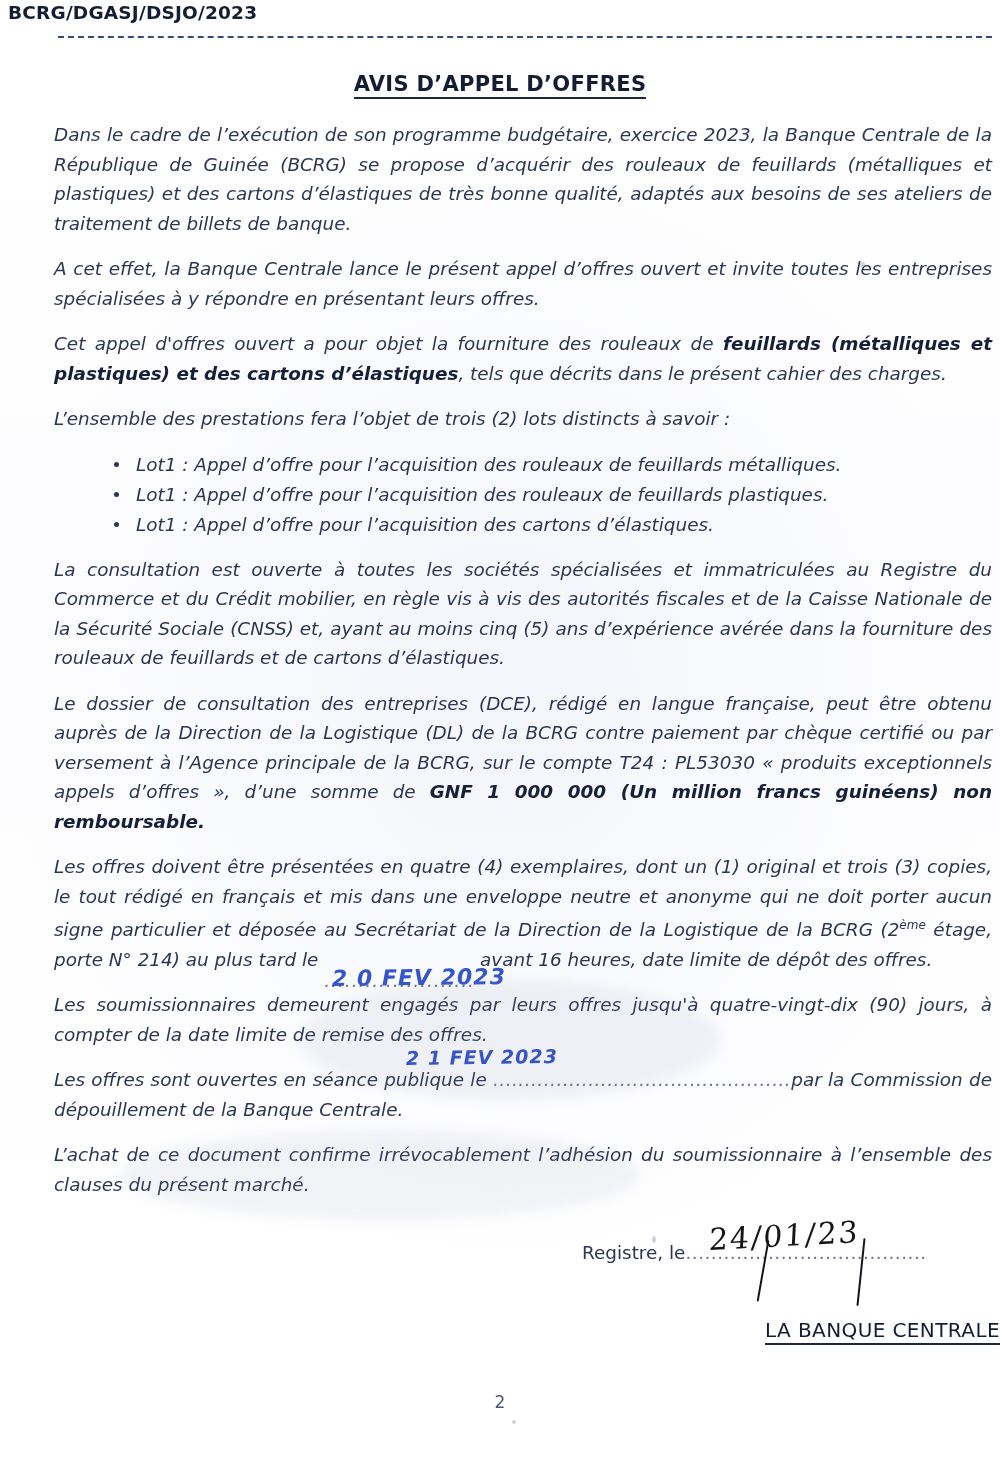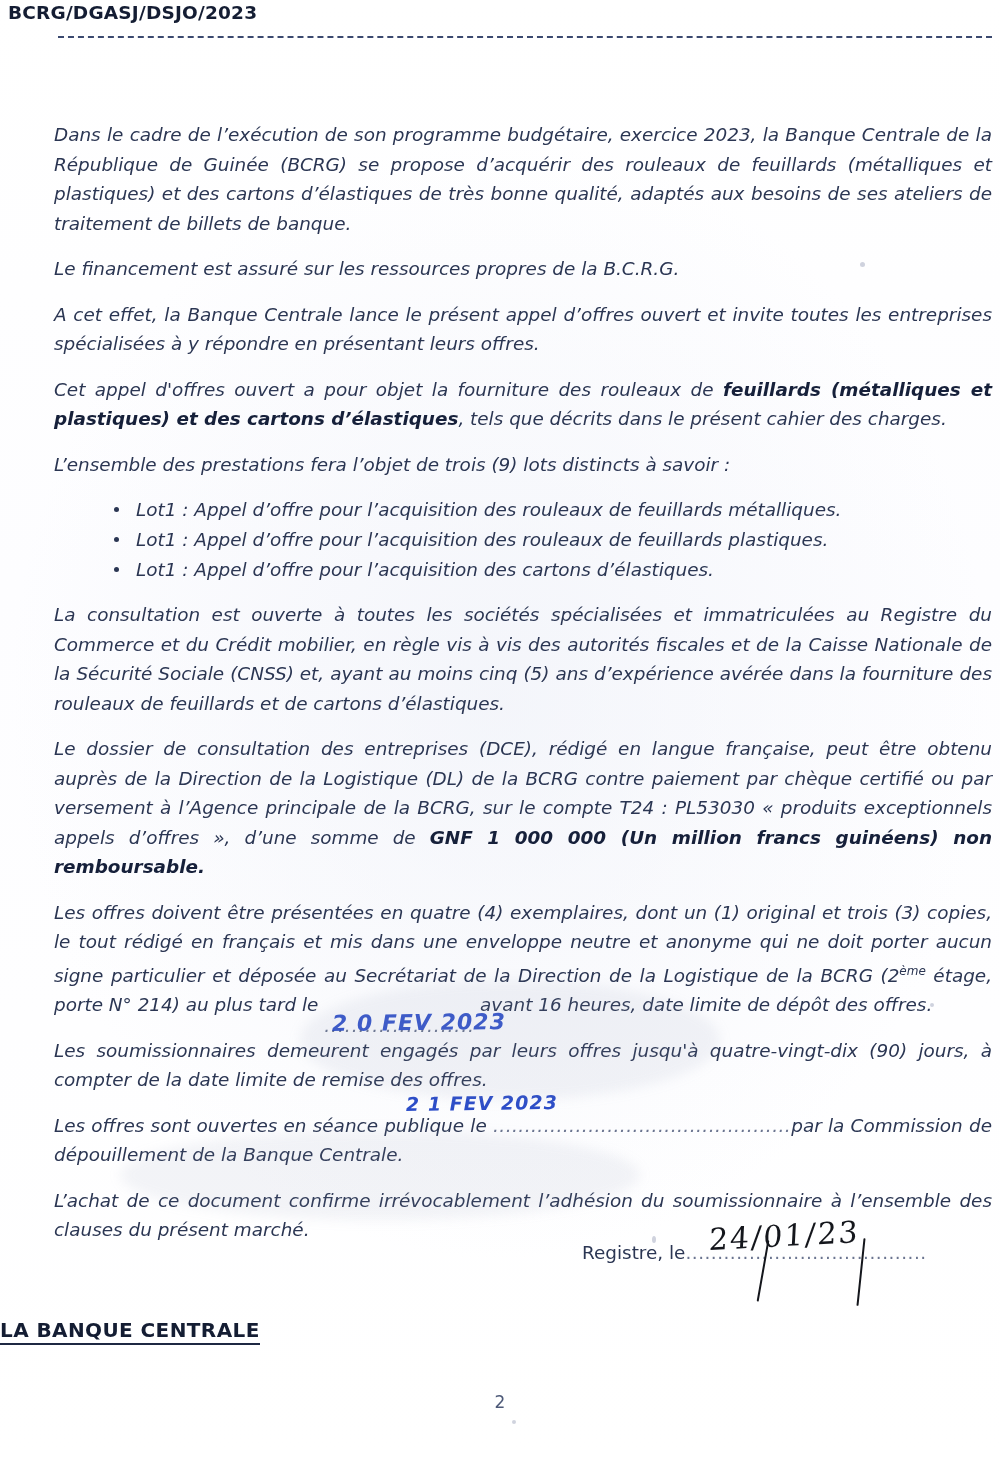--- a/index.html
+++ b/index.html
@@ -184,22 +184,22 @@
   .stroke-b {
     left: 806px; top: 6px;
     width: 2.2px; height: 68px;
     transform: rotate(6deg);
     border-radius: 2px;
   }
   .signoff {
     position: absolute;
     left: 0; right: 0;
     top: 1318px;
-    text-align: left;
-    font-weight: bold;
+    text-align: right;
+    font-weight: normal;
     font-size: 20px;
     letter-spacing: 0.4px;
     color: #141d33;
   }
   .signoff span.t {
     border-bottom: 2.5px solid #1d2742;
     padding-bottom: 1px;
   }
   .page-num {
     position: absolute;
@@ -223,32 +223,32 @@
   }
 </style>
 </head>
 <body>
 
 <div class="page">
 
   <div class="header-ref">BCRG/DGASJ/DSJO/2023</div>
   <div class="header-rule"></div>
 
+  <div class="doc-title"><span class="t">AVIS D’APPEL D’OFFRES</span></div>
 
   <div class="body-col">
 
     <p class="para">Dans le cadre de l’exécution de son programme budgétaire, exercice 2023, la Banque Centrale de la République de Guinée (BCRG) se propose d’acquérir des rouleaux de feuillards (métalliques et plastiques) et des cartons d’élastiques de très bonne qualité, adaptés aux besoins de ses ateliers de traitement de billets de banque.</p>
 
-    <p class="para last-left">Le financement est assuré sur les ressources propres de la B.C.R.G.</p>
 
     <p class="para">A cet effet, la Banque Centrale lance le présent appel d’offres ouvert et invite toutes les entreprises spécialisées à y répondre en présentant leurs offres.</p>
 
     <p class="para"><span>Cet appel d'offres ouvert a pour objet la fourniture des rouleaux de </span><span class="b">feuillards (métalliques et plastiques) et des cartons d’élastiques</span><span>, tels que décrits dans le présent cahier des charges.</span></p>
 
-    <p class="para last-left">L’ensemble des prestations fera l’objet de trois (9) lots distincts à savoir :</p>
+    <p class="para last-left">L’ensemble des prestations fera l’objet de trois (2) lots distincts à savoir :</p>
 
     <ul class="lots">
       <li>Lot1 : Appel d’offre pour l’acquisition des rouleaux de feuillards métalliques.</li>
       <li>Lot1 : Appel d’offre pour l’acquisition des rouleaux de feuillards plastiques.</li>
       <li>Lot1 : Appel d’offre pour l’acquisition des cartons d’élastiques.</li>
     </ul>
 
     <p class="para">La consultation est ouverte à toutes les sociétés spécialisées et immatriculées au Registre du Commerce et du Crédit mobilier, en règle vis à vis des autorités fiscales et de la Caisse Nationale de la Sécurité Sociale (CNSS) et, ayant au moins cinq (5) ans d’expérience avérée dans la fourniture des rouleaux de feuillards et de cartons d’élastiques.</p>
 
     <p class="para"><span>Le dossier de consultation des entreprises (DCE), rédigé en langue française, peut être obtenu auprès de la Direction de la Logistique (DL) de la BCRG contre paiement par chèque certifié ou par versement à l’Agence principale de la BCRG, sur le compte T24 : PL53030 « produits exceptionnels appels d’offres », d’une somme de </span><span class="b">GNF  1 000 000 (Un million francs guinéens) non remboursable.</span></p>

